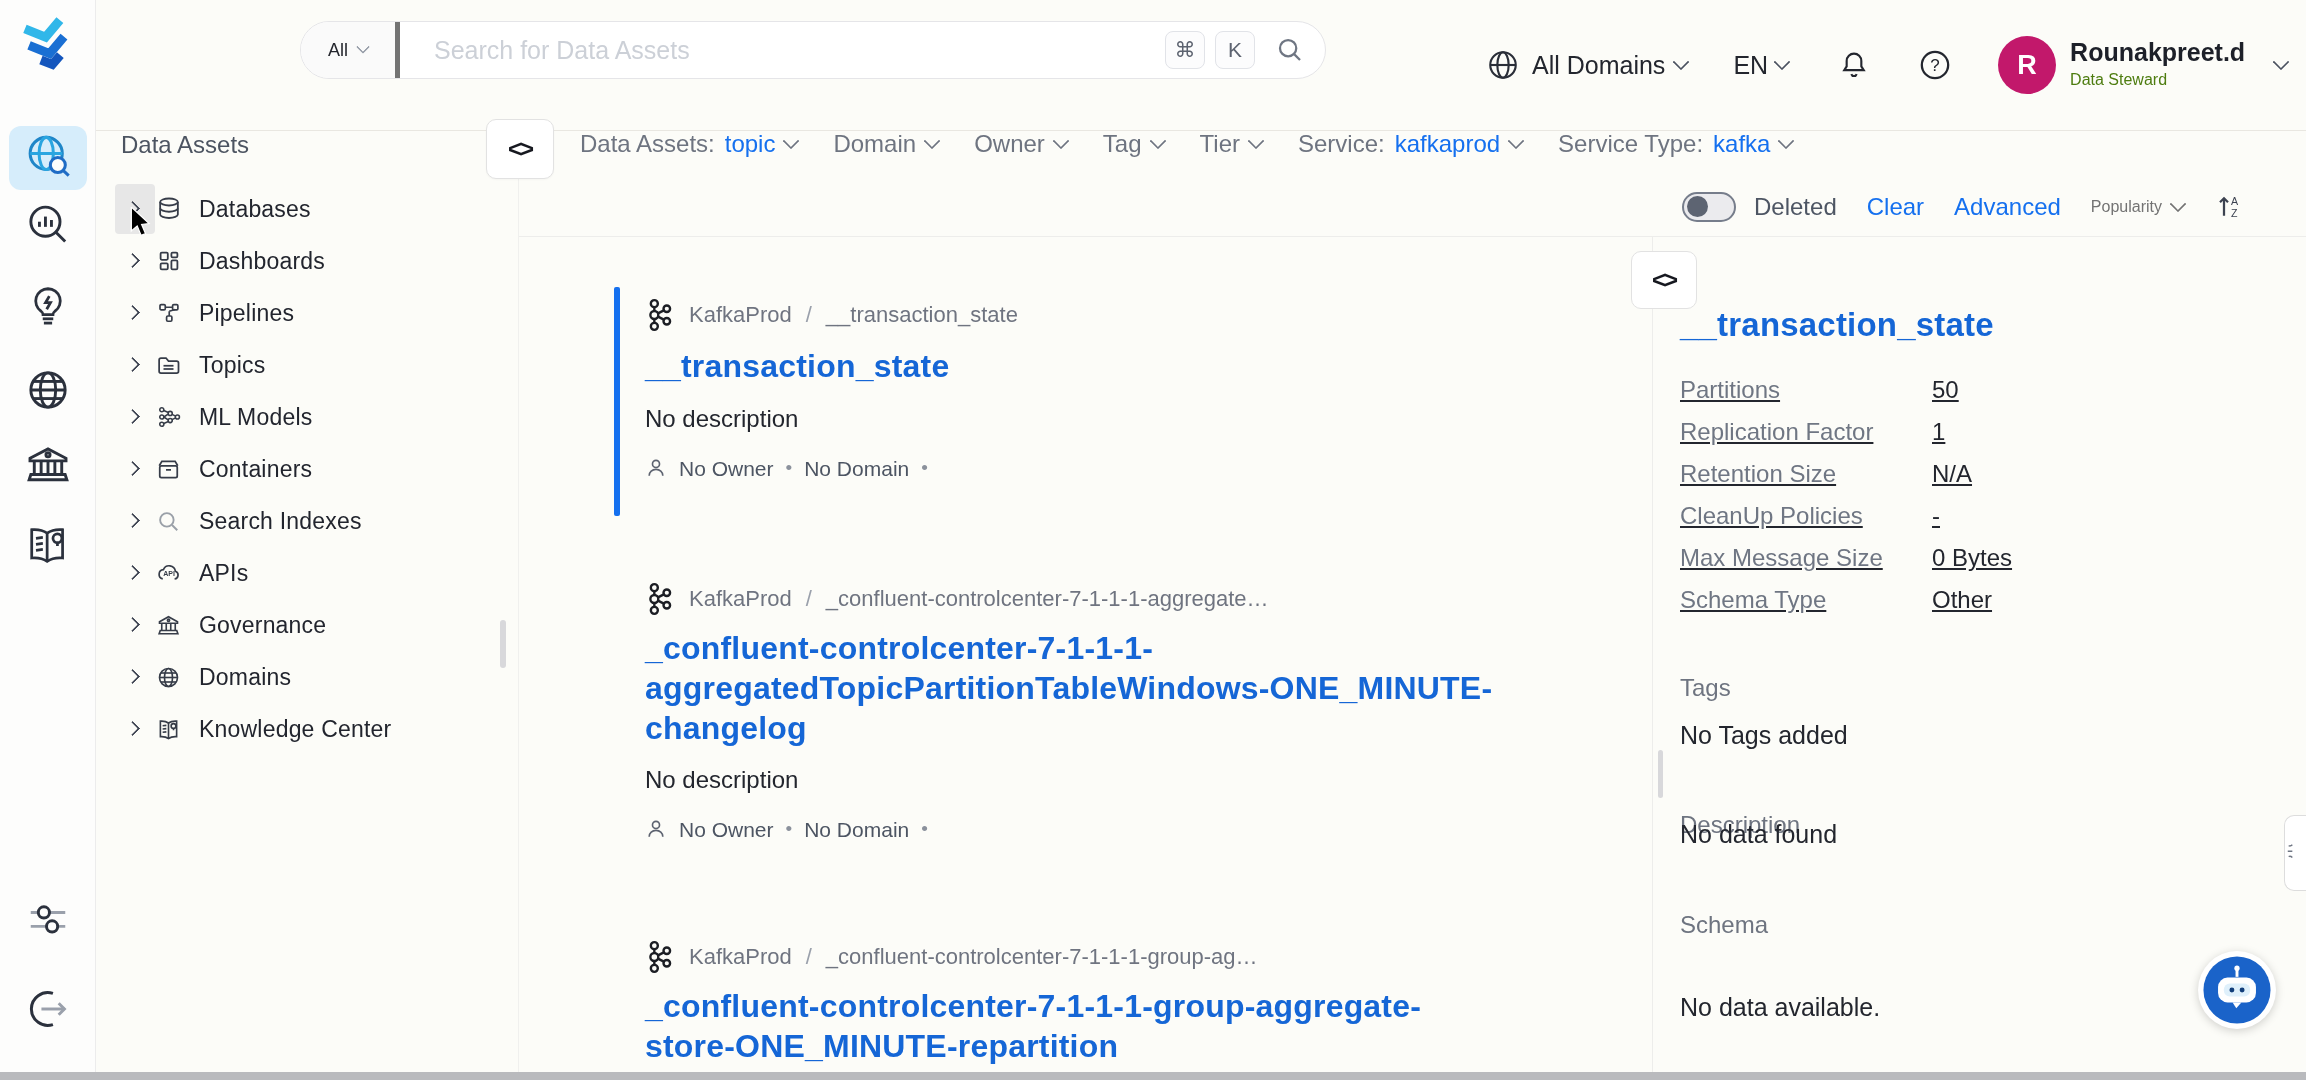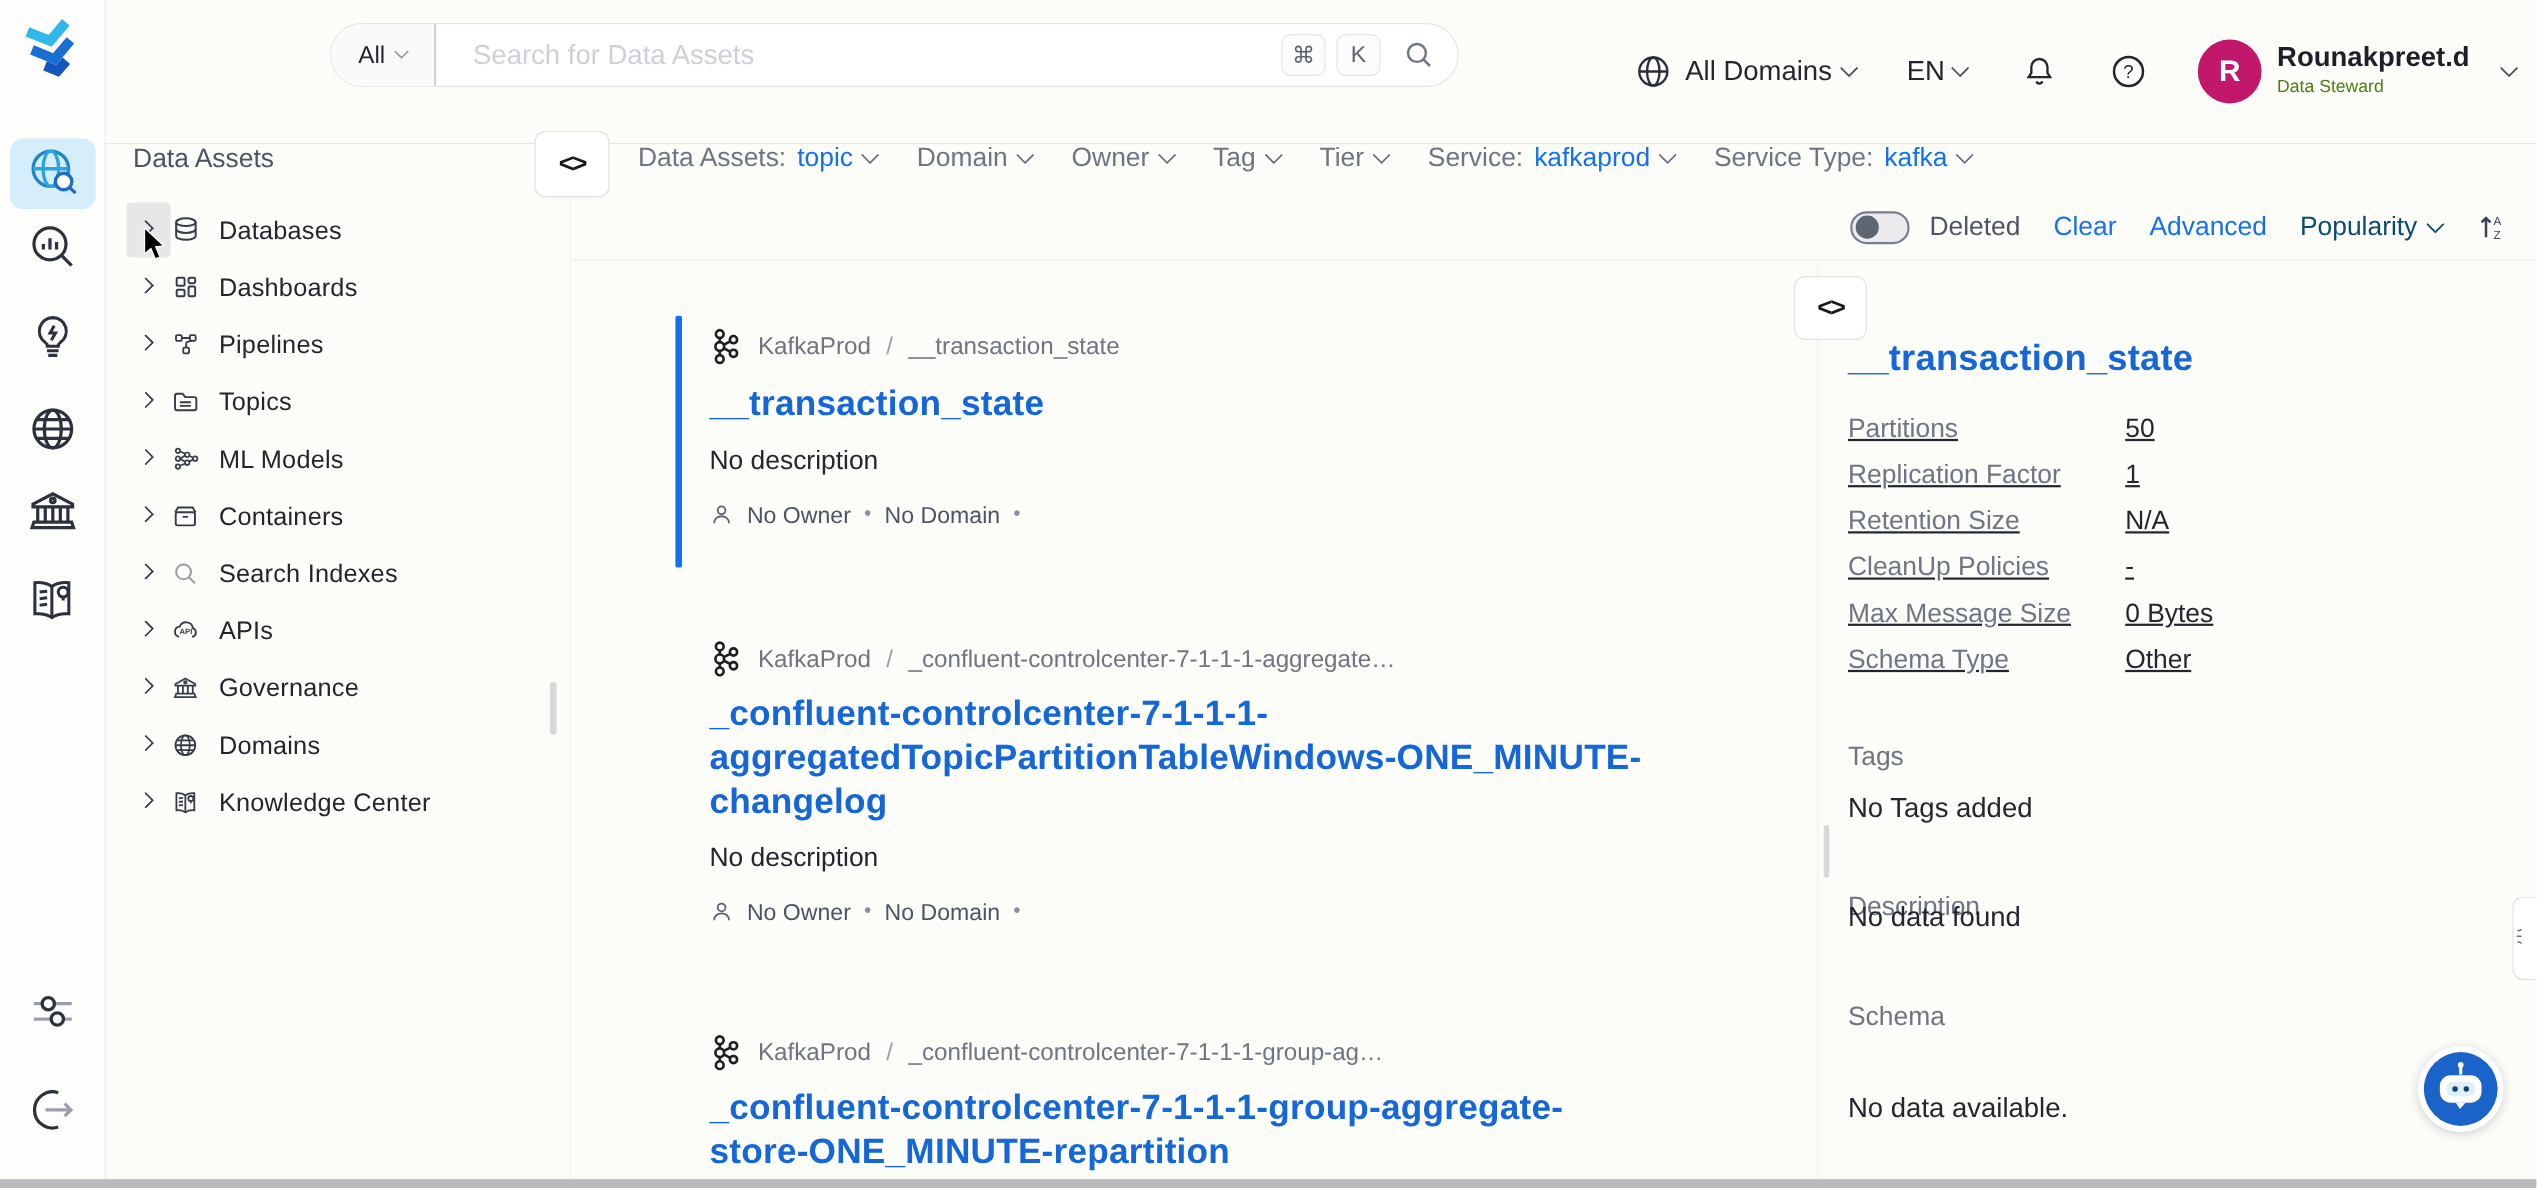--- a/index.html
+++ b/index.html
@@ -18,21 +18,21 @@
 
   
   #rail{position:absolute;left:0;top:0;width:96px;height:1080px;background:#fdfdfc;border-right:1px solid #ececec;box-sizing:border-box;}
   #logo{position:absolute;left:18px;top:10px;}
   .rail-item{position:absolute;left:0;width:96px;display:flex;justify-content:center;color:#2b313d;}
   .rail-active-bg{position:absolute;left:9px;top:126px;width:78px;height:64px;background:#d6edfb;border-radius:12px;}
 
   
   #hdr-line{position:absolute;left:96px;top:130px;width:2210px;height:1px;background:#e9e7e1;}
   #searchbar{position:absolute;left:300px;top:21px;width:1026px;height:58px;background:#fff;border:1px solid #e5e5e8;border-radius:30px;display:flex;align-items:center;box-sizing:border-box;}
-  #scope{width:94px;height:100%;background:#fafafa;border-right:1px solid #737373;border-radius:29px 0 0 29px;display:flex;align-items:center;justify-content:center;font-size:22px;color:#24262d;}
+  #scope{width:94px;height:100%;background:#fafafa;border-right:5px solid #737373;border-radius:29px 0 0 29px;display:flex;align-items:center;justify-content:center;font-size:18px;color:#24262d;}
   #scope .chev{width:8px;height:8px;border-width:2px;color:#9aa0ab;}
   #search-input{flex:1;border:none;outline:none;background:transparent;font-size:25px;color:#4a5160;padding-left:34px;font-family:inherit;}
   #search-input::placeholder{color:#ccd0d7;}
   .kbd{min-width:40px;height:38px;border:1px solid #e1e3e8;background:#fcfcfd;border-radius:8px;display:flex;align-items:center;justify-content:center;font-size:21px;color:#5d6370;margin-right:10px;box-sizing:border-box;padding:0 6px;}
   #search-magnifier{margin:0 20px 0 10px;}
 
   #topright{position:absolute;left:1486px;top:0;height:130px;display:flex;align-items:center;}
   .tr-text{font-size:25px;color:#23262e;}
   .tr-chev{color:#4b5260;}
   #avatar{width:58px;height:58px;border-radius:50%;background:var(--avatar-bg,#c2186b);color:#fff;font-size:27px;font-weight:700;display:flex;align-items:center;justify-content:center;}
@@ -59,21 +59,21 @@
   #filters-row1{position:absolute;left:580px;top:118px;height:52px;display:flex;align-items:center;gap:36px;font-size:24px;color:#6e7480;}
   .f-item{display:flex;align-items:center;white-space:nowrap;color:#6e7480;}
   .f-label{color:#6e7480;}
   .f-value{color:var(--primary,#1570ef);margin-left:10px;font-weight:500;}
   .f-item .chev{color:#6e7480;}
   #filters-row2{position:absolute;left:1682px;top:182px;height:50px;display:flex;align-items:center;gap:30px;}
   #deleted-toggle{width:54px;height:30px;border-radius:16px;background:#ebebee;border:2px solid #767d8b;box-sizing:border-box;position:relative;}
   #deleted-toggle .knob{position:absolute;left:3px;top:2px;width:21px;height:21px;border-radius:50%;background:#5d6472;}
   #deleted-label{font-size:24px;color:#4d5563;margin-left:-12px;}
   .link-btn{font-size:24px;color:var(--primary,#1570ef);}
-  #sort-dd{font-size:24px;color:#0c4a6e;display:flex;align-items:center;}
+  #sort-dd{font-size:16px;color:#737373;display:flex;align-items:center;}
   #main-divider{position:absolute;left:519px;top:236px;width:1787px;height:1px;background:#ededeb;}
 
   
   #selected-bar{position:absolute;left:614px;top:287px;width:6px;height:229px;background:var(--selected-bar,#1570ef);border-radius:2px;}
   .card{position:absolute;left:645px;width:850px;}
   .crumb{display:flex;align-items:center;gap:14px;font-size:22px;color:#6f7480;}
   .crumb .svc{color:#6f7480;}
   .crumb .sep{color:#9aa0ab;}
   .ctitle{margin:0;font-size:32px;line-height:40px;font-weight:600;color:var(--title-link,#1566d6);letter-spacing:.2px;overflow-wrap:break-word;}
   .cdesc{font-size:24px;color:#23262e;}

